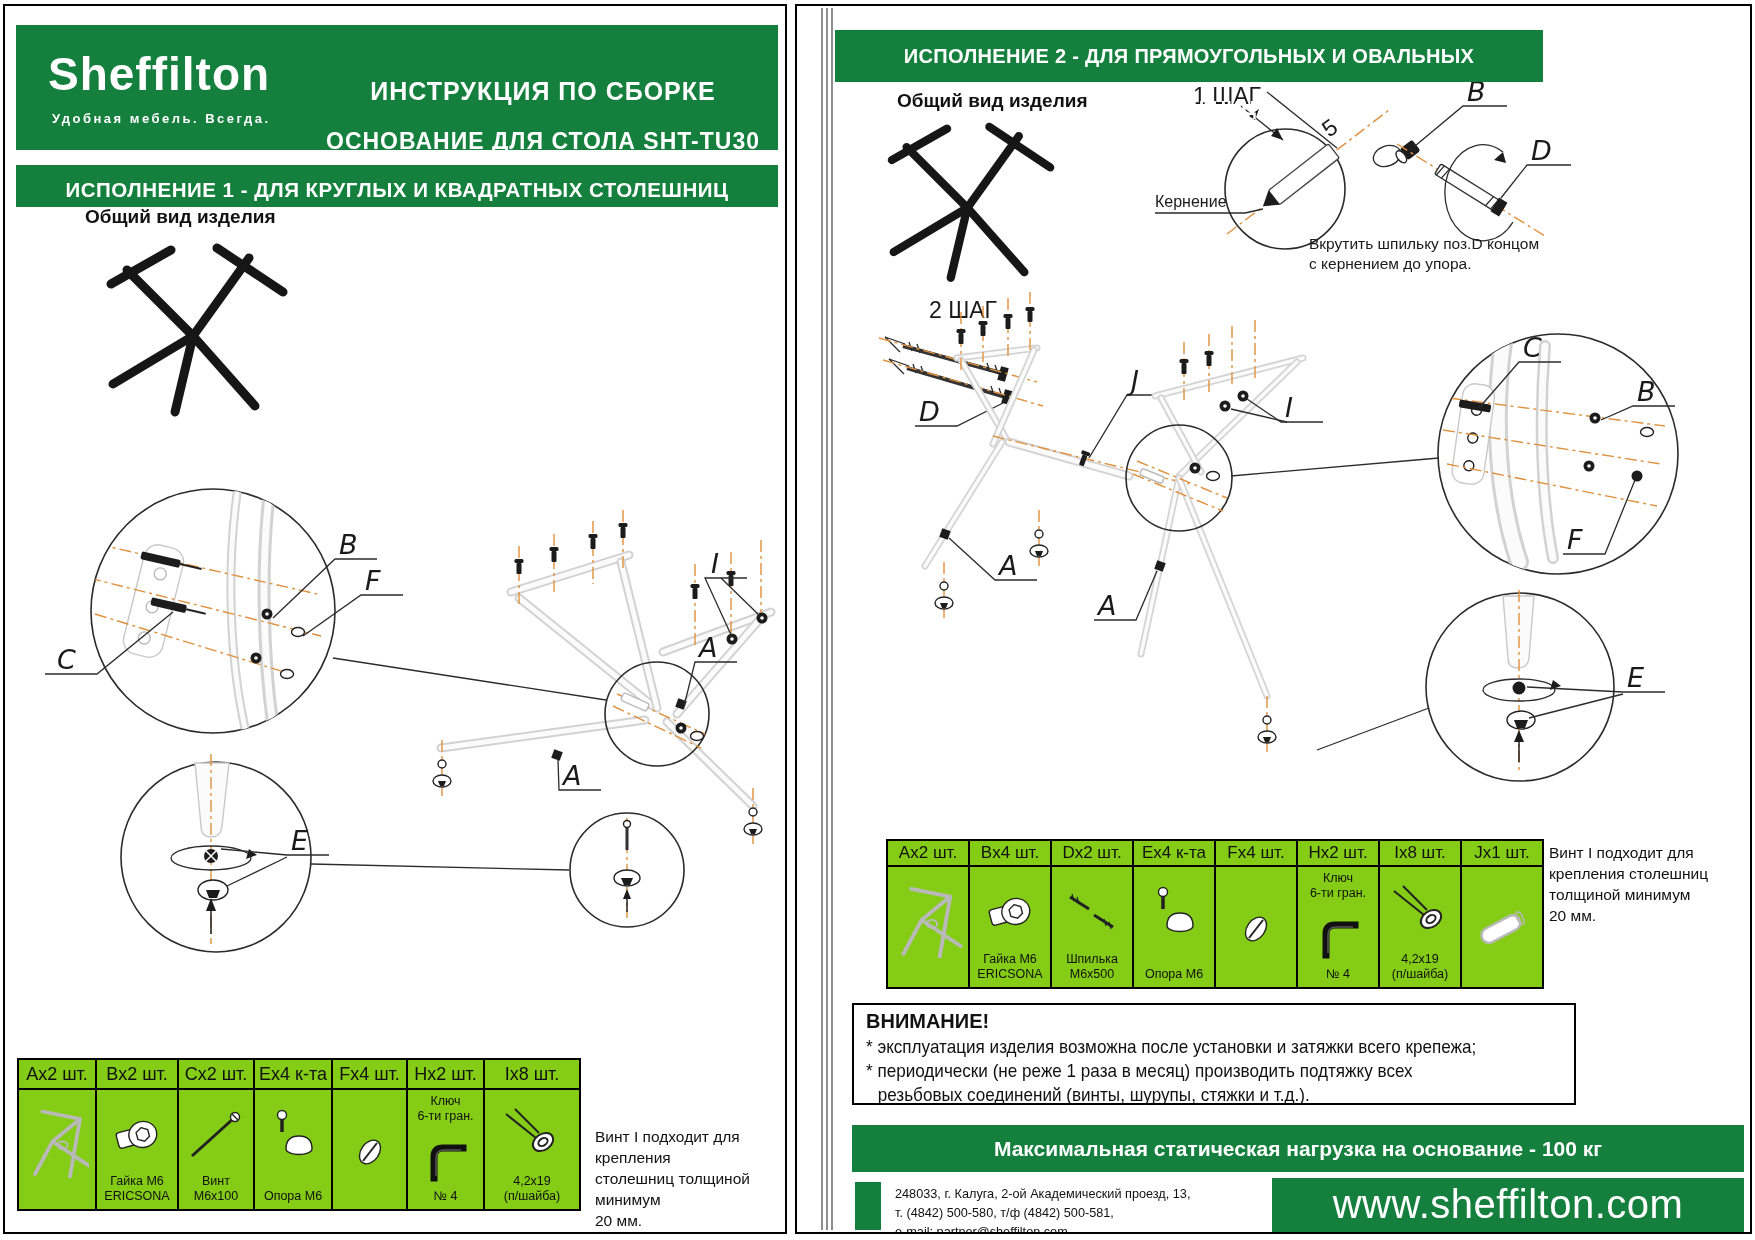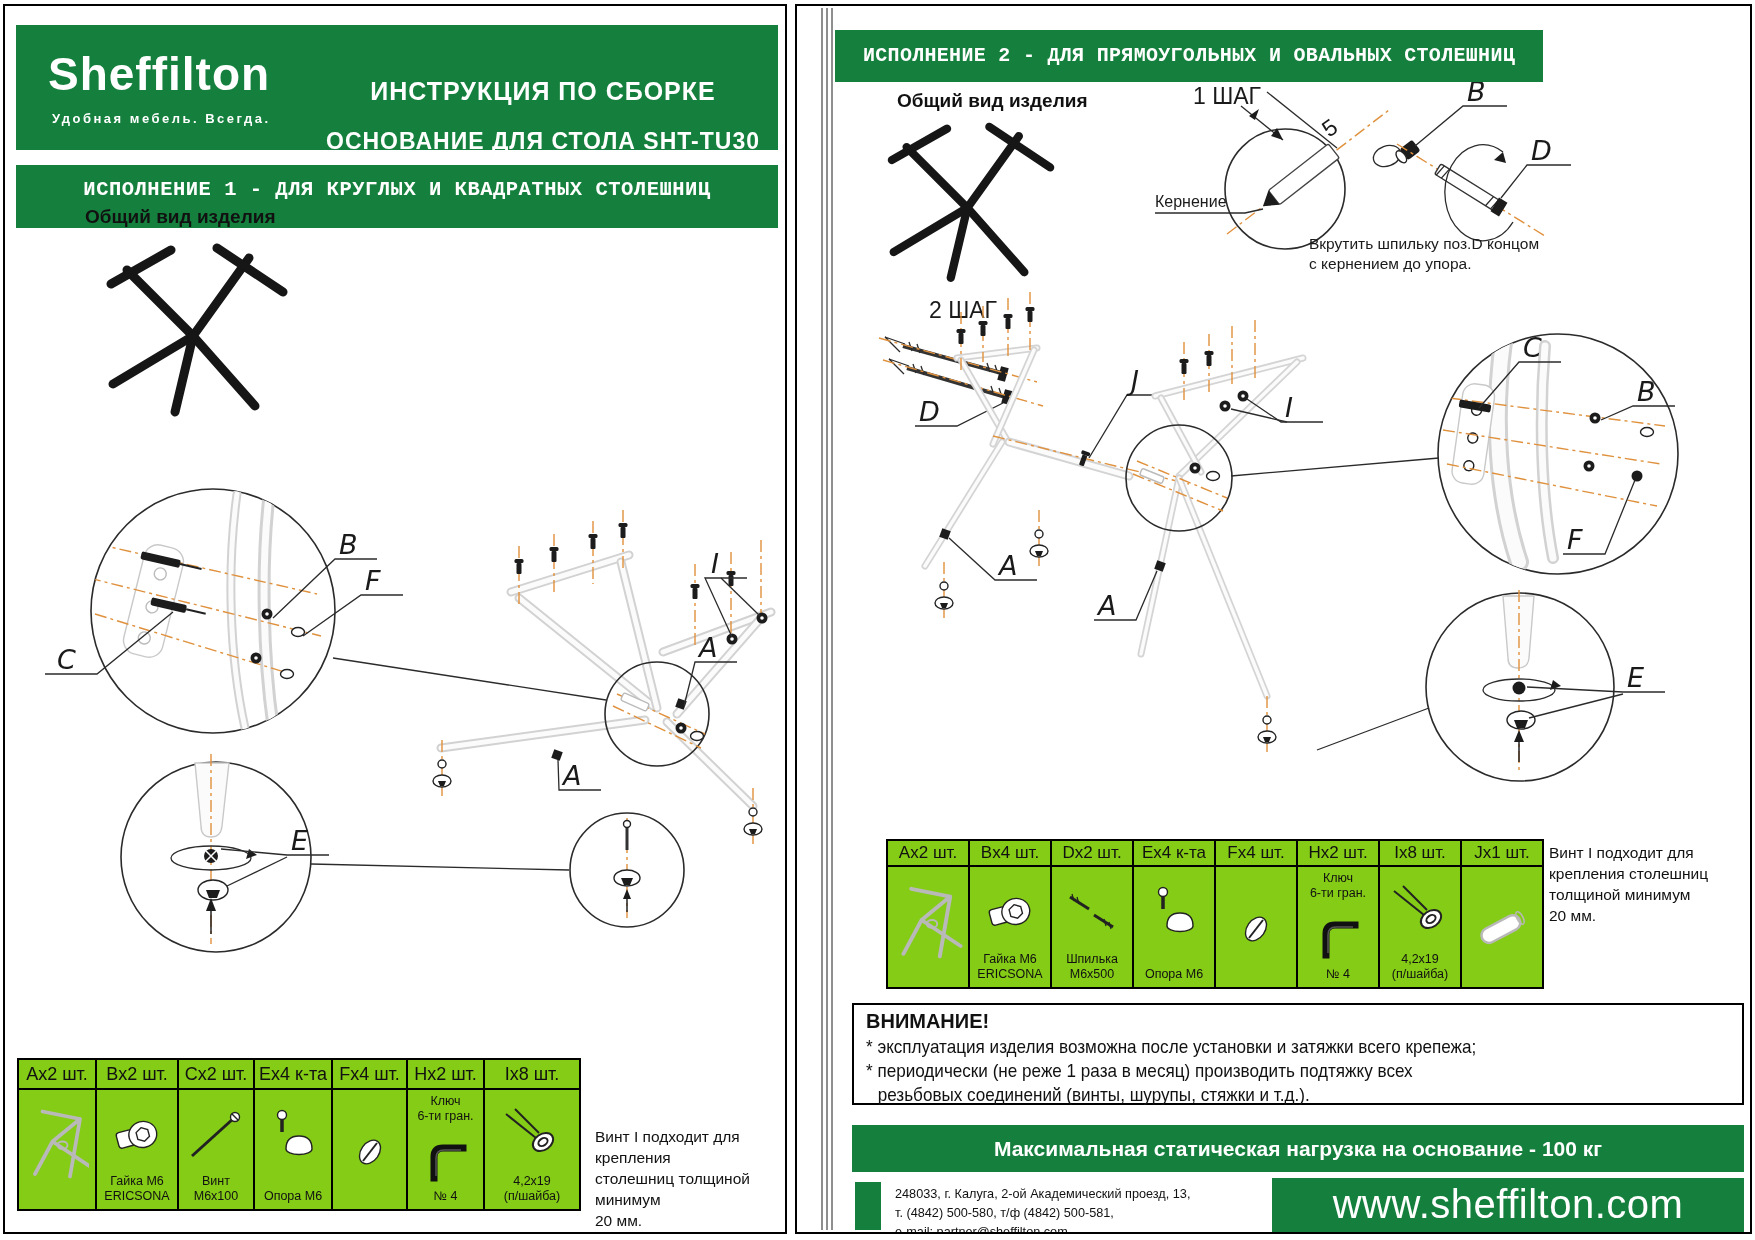--- a/index.html
+++ b/index.html
@@ -11,42 +11,42 @@
   .gray { background:#15803d; }
   svg.diagram { position:absolute; left:0; top:0; pointer-events:none; }
 
   
   .hdr { left:11px; top:19px; width:762px; height:125px; }
   .brand { position:absolute; left:32px; top:26px; color:#fff; font-size:46px; font-weight:bold; letter-spacing:1px; line-height:1; }
   .tagline { position:absolute; left:36px; top:86px; color:#fff; font-size:13px; font-weight:bold; letter-spacing:2.5px; }
   .titles { position:absolute; left:300px; right:8px; top:0; height:100%; text-align:center; color:#fff; font-weight:bold; }
   .title1 { margin-top:52px; font-size:25px; letter-spacing:1px; }
   .title2 { margin-top:22px; font-size:23px; letter-spacing:1px; }
-  .secbanner { color:#fff; font-weight:bold; text-align:center;font-family:Liberation Mono, monospace; }
-  #banner1 { left:11px; top:159px; width:762px; height:63px; font-size:20.5px; line-height:49px; letter-spacing:.5px; }
+  .secbanner { color:#fff; font-weight:bold; text-align:center; }
+  #banner1 { left:11px; top:159px; width:762px; height:42px; font-size:20.5px; line-height:49px; letter-spacing:.5px; }
   #banner2 { left:38px; top:24px; width:708px; height:52px; font-size:20px; line-height:52px; letter-spacing:.3px; }
   .ovw { font-size:19px; font-weight:bold; }
 
   
   table.parts { border-collapse:collapse; background:#84cc16; table-layout:fixed; }
   table.parts th, table.parts td { border:2px solid #000; padding:0; }
   table.parts th { height:30px; font-weight:normal; font-size:18px; white-space:nowrap; }
   #ptable2 th { height:26px; font-size:17px; }
   table.parts td { height:121px; position:relative; vertical-align:top; text-align:center; }
   #ptable2 td { height:122px; }
   .cap, .cap-top { position:absolute; left:0; right:0; font-size:12.5px; line-height:15px; }
   .cap { bottom:5px; }
   .cap-top { top:4px; }
   td .picon { margin-top:14px; }
   td.keycell .picon { margin-top:36px; }
 
   .note { font-size:15.5px; line-height:21px; }
 
   
-  .warn { left:55px; top:997px; width:892px; height:102px; border:2px solid #000; padding:5px 12px; }
+  .warn { left:55px; top:997px; width:724px; height:102px; border:2px solid #000; padding:5px 12px; }
   .warn-title { font-size:20px; font-weight:bold; margin-bottom:2px; }
   .warn-line { font-size:19px; line-height:24px; transform:scaleX(.9); transform-origin:left; white-space:nowrap; }
   .warn-line.indent { padding-left:13px; }
   .loadbar { left:55px; top:1119px; width:892px; height:47px; color:#fff; font-weight:bold; font-size:21px; text-align:center; line-height:47px; }
   .fsq { left:58px; top:1176px; width:26px; height:48px; }
   .addr { left:98px; top:1178px; font-size:13.5px; line-height:19px; transform:scaleX(.94); transform-origin:left; white-space:nowrap; }
   .wwwbox { left:475px; top:1172px; width:472px; height:54px; color:#fff; font-size:40px; text-align:center; line-height:52px; letter-spacing:.5px; }
   .spine { left:24px; top:2px; width:13px; height:1222px;
            background:repeating-linear-gradient(to right,#8e8e8e 0 2px,#ffffff 2px 5px); }
 

